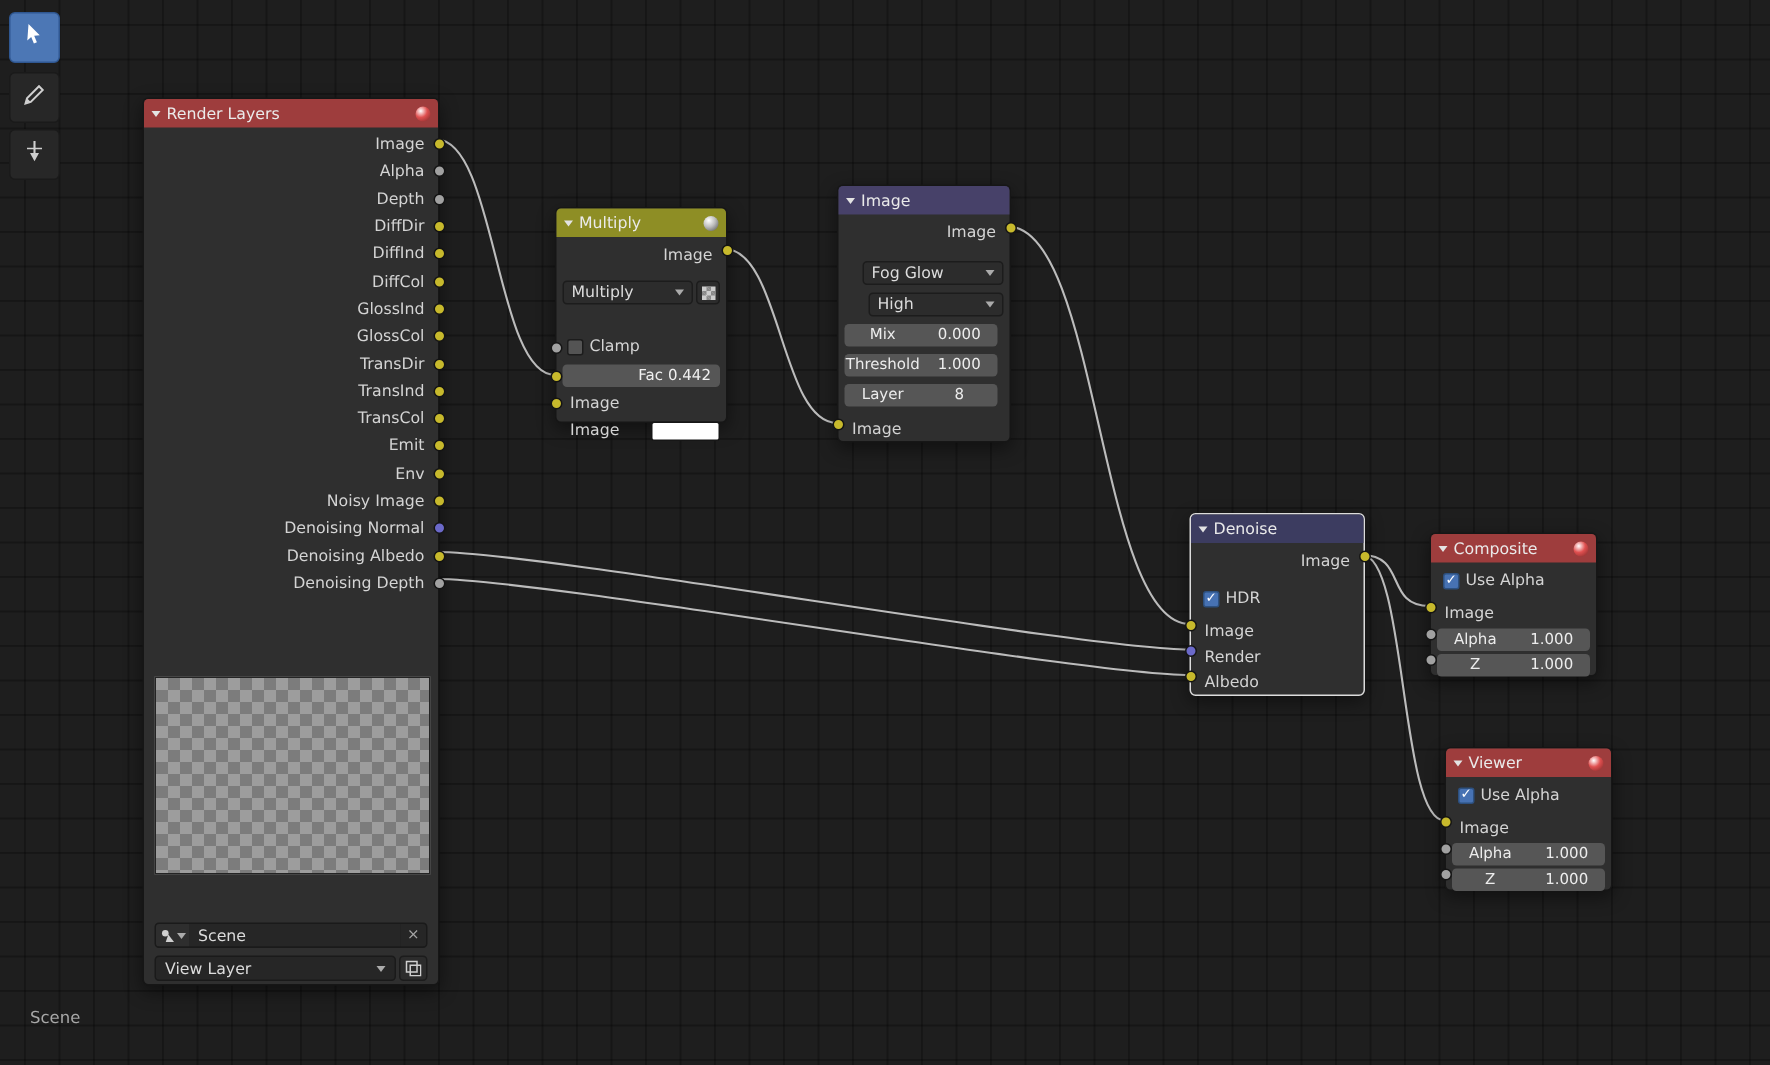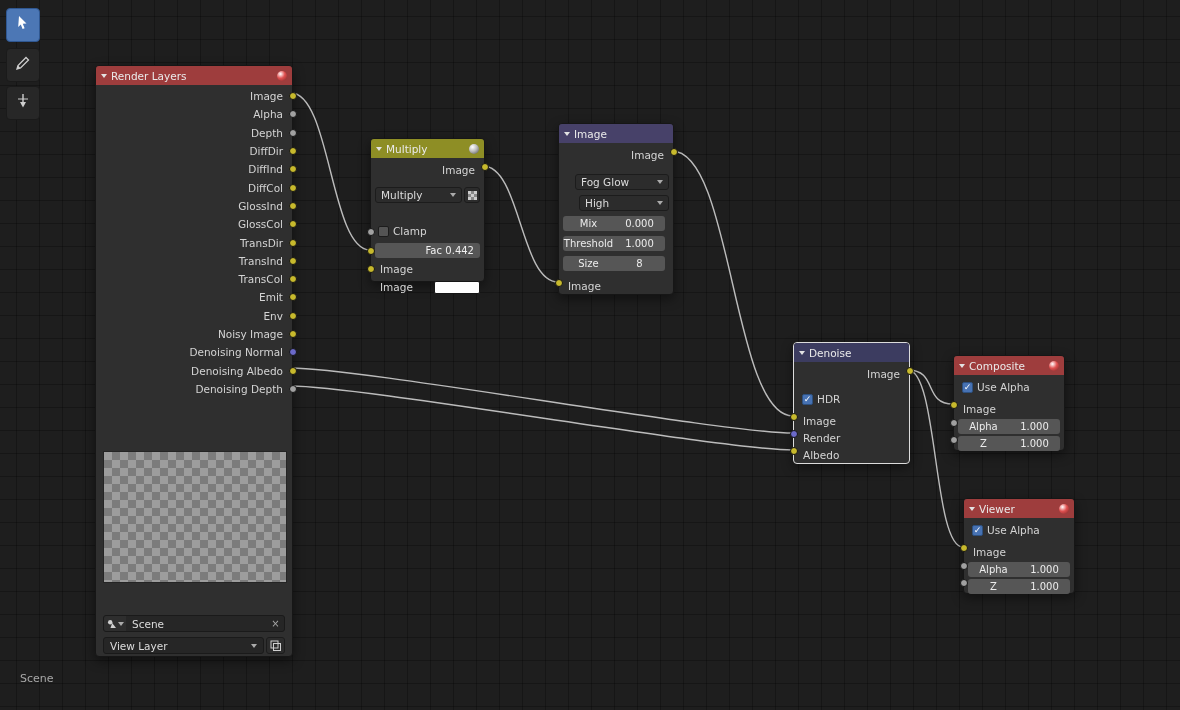--- a/index.html
+++ b/index.html
@@ -323,21 +323,21 @@
     </div>
     <div class="numf g-num">
       <span class="nf-l">Mix</span>
       <span class="nf-v">0.000</span>
     </div>
     <div class="numf g-num">
       <span class="nf-l">Threshold</span>
       <span class="nf-v">1.000</span>
     </div>
     <div class="numf g-num">
-      <span class="nf-l">Size</span>
+      <span class="nf-l">Layer</span>
       <span class="nf-v">8</span>
     </div>
     <div class="g-in lbl-l">
       <span>Image</span>
     </div>
     <span class="sock color out" style="top:24px;"></span>
     <span class="sock color in" style="top:155px;"></span>
   </div>
 
   <div class="node selected" style="left:793px;top:342px;width:115px;height:120px;">

